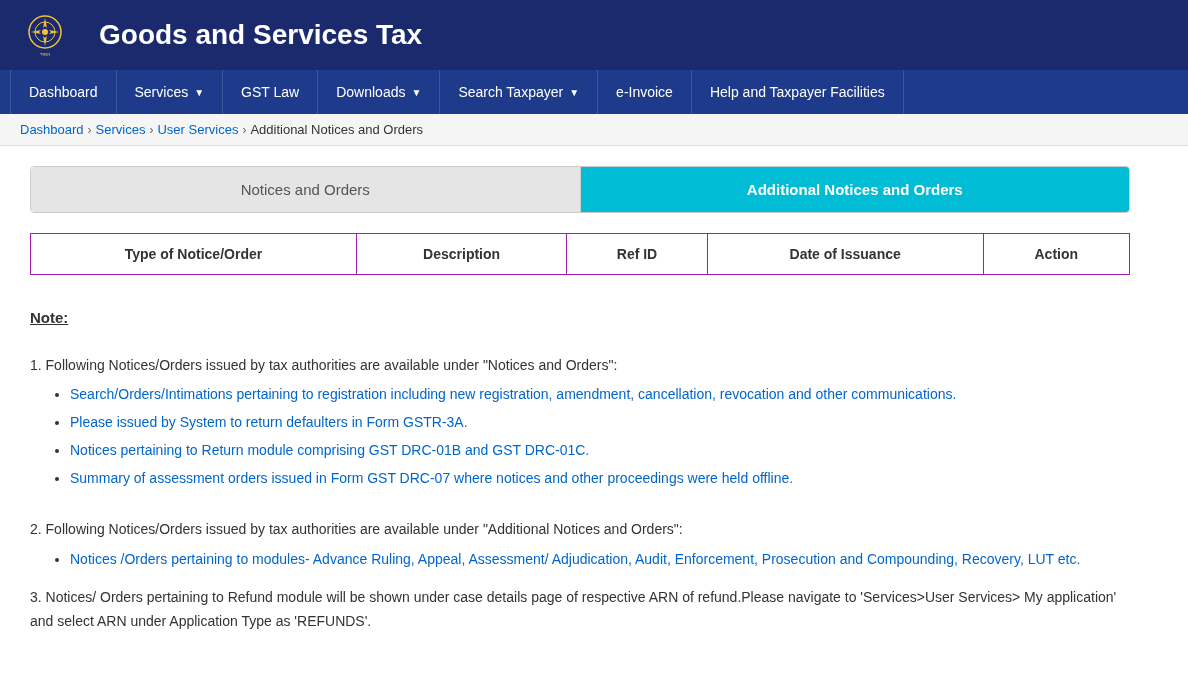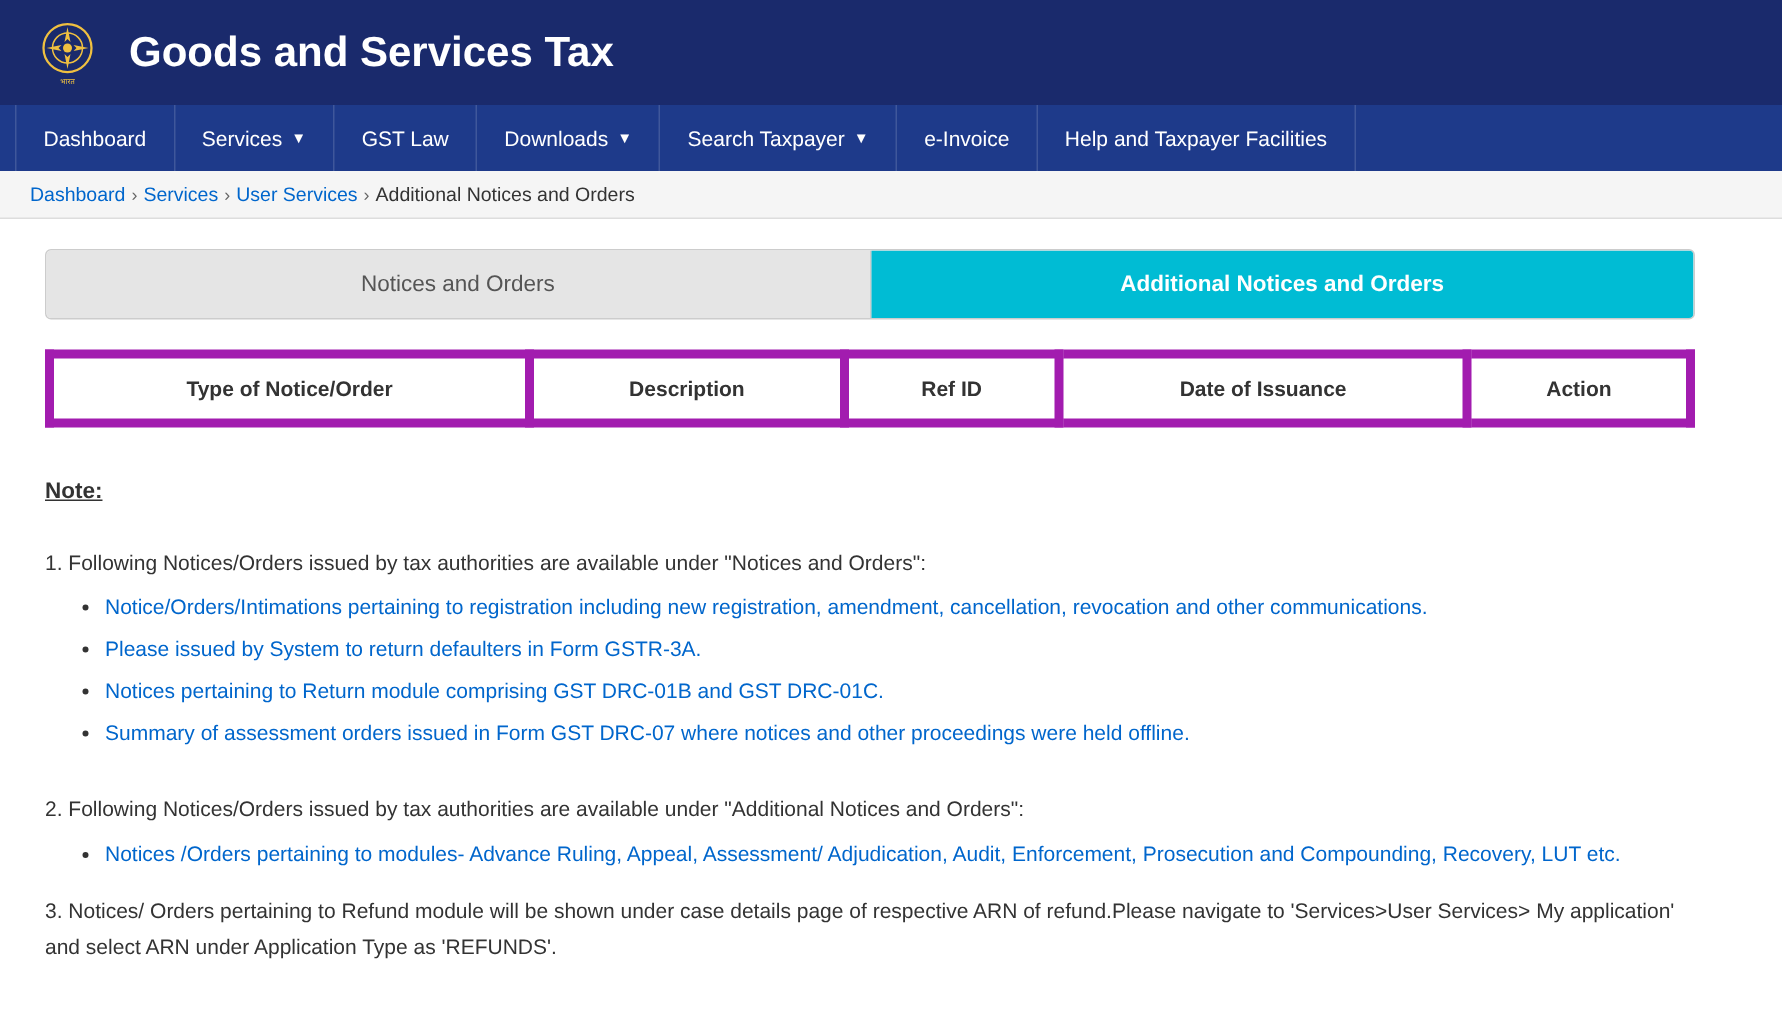--- a/index.html
+++ b/index.html
@@ -4,21 +4,21 @@
   <style>
     * { margin: 0; padding: 0; box-sizing: border-box; }
     body { font-family: Arial, sans-serif; font-size: 14px; background: #fff; color: #333; }
 
     
     .header {
       background: #1a2a6c;
       padding: 10px 20px;
       display: flex;
       align-items: center;
-      gap: 16px;
+      gap: 29px;
     }
     .header-logo {
       width: 50px;
       height: 50px;
       flex-shrink: 0;
     }
     .header-title {
       color: #fff;
       font-size: 28px;
       font-weight: bold;
@@ -107,21 +107,21 @@
     }
 
     
     .notice-table {
       width: 100%;
       border-collapse: collapse;
       margin-bottom: 20px;
     }
     .notice-table th {
       background: #fff;
-      border: 6px solid #a21caf;
+      border: 1px solid #a21caf;
       padding: 12px 16px;
       text-align: center;
       font-weight: bold;
       font-size: 14px;
     }
 
     
     .note-section {
       padding: 10px 0;
       line-height: 1.7;
@@ -241,21 +241,21 @@
       <tbody>
       </tbody>
     </table>
 
     <div class="note-section">
       <p class="note-heading">Note:</p>
       <ol class="note-list">
         <li>
           <span>1. Following Notices/Orders issued by tax authorities are available under "Notices and Orders":</span>
           <ul class="sub-list">
-            <li><span class="link-text">Notice/Orders/Intimations pertaining to registration including new registration, amendment, cancellation, revocation and other communications.</span></li>
+            <li><span class="link-text">Search/Orders/Intimations pertaining to registration including new registration, amendment, cancellation, revocation and other communications.</span></li>
             <li><span class="link-text">Please issued by System to return defaulters in Form GSTR-3A.</span></li>
             <li><span class="link-text">Notices pertaining to Return module comprising GST DRC-01B and GST DRC-01C.</span></li>
             <li><span class="link-text">Summary of assessment orders issued in Form GST DRC-07 where notices and other proceedings were held offline.</span></li>
           </ul>
         </li>
         <li style="margin-top:28px;">
           <span>2. Following Notices/Orders issued by tax authorities are available under "Additional Notices and Orders":</span>
           <ul class="sub-list">
             <li><span class="link-text">Notices /Orders pertaining to modules- Advance Ruling, Appeal, Assessment/ Adjudication, Audit, Enforcement, Prosecution and Compounding, Recovery, LUT etc.</span></li>
           </ul>

